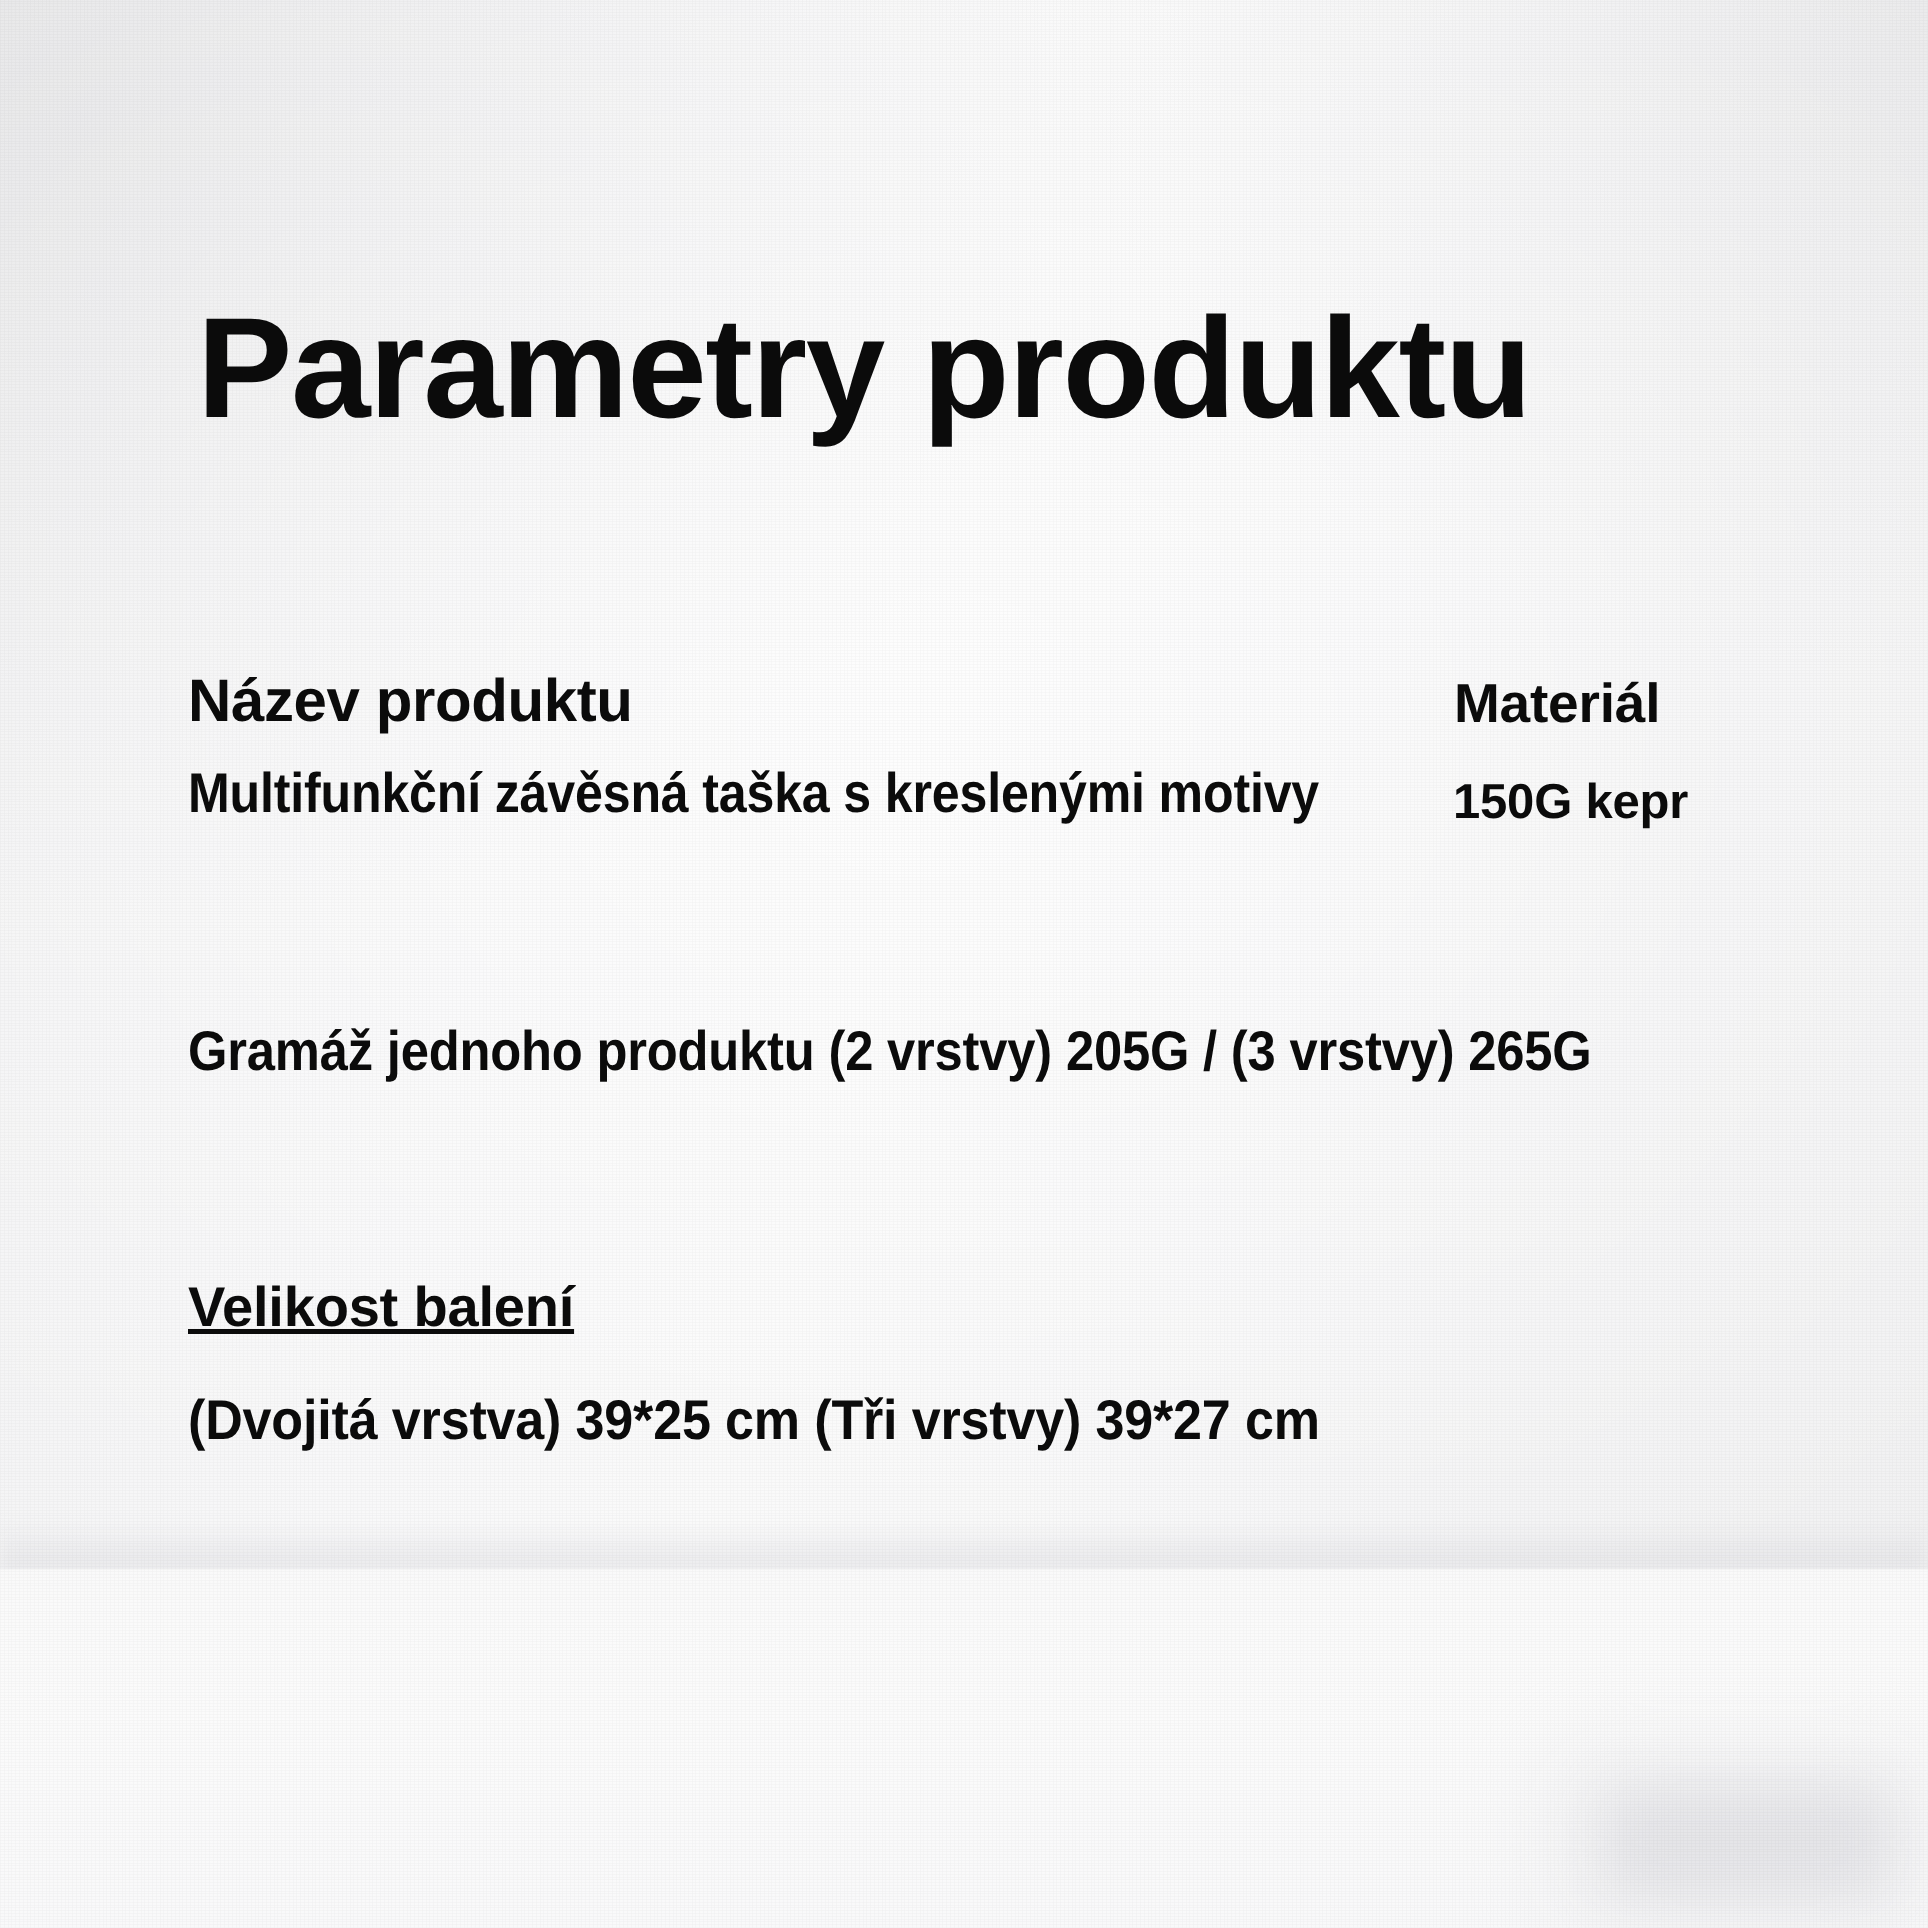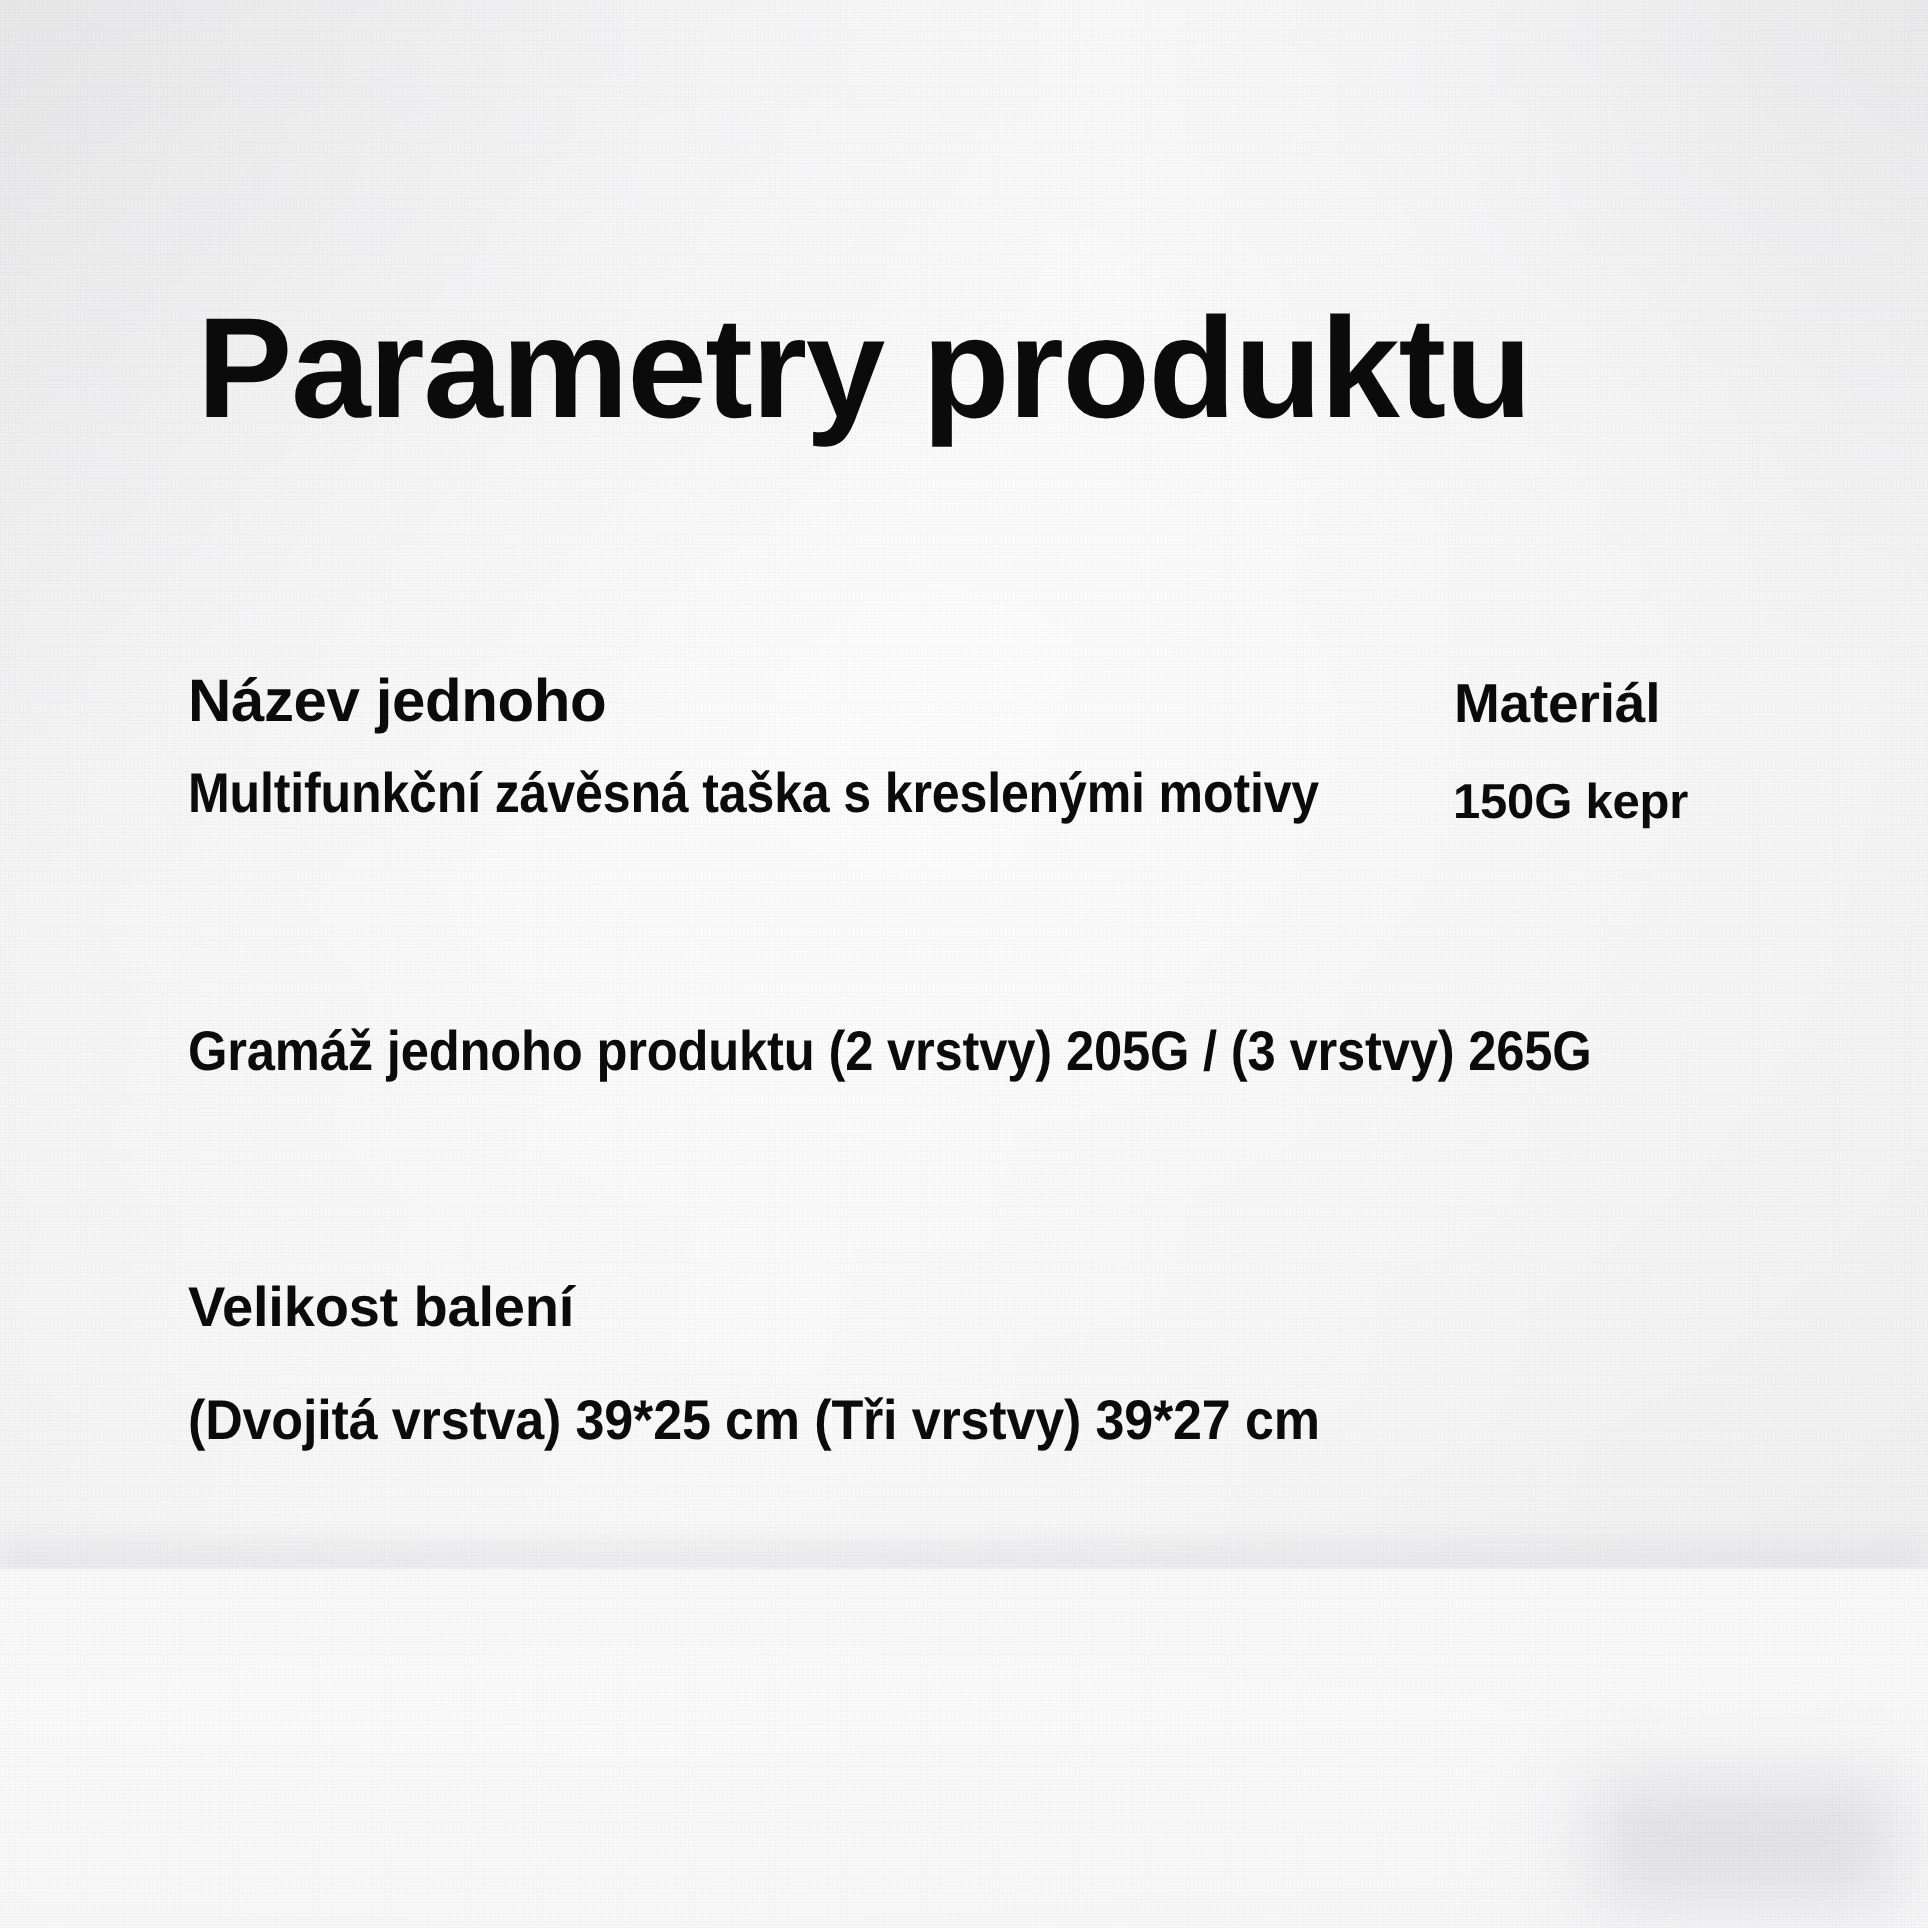--- a/index.html
+++ b/index.html
@@ -162,20 +162,21 @@
     transform: scaleX(0.905);
     transform-origin: left center;
   }
 
   
   #packing-label {
     left: 188px;
     top: 1279px;
     font-size: 56px;
     letter-spacing: -0.2px;
+    text-decoration: underline;
   }
   #packing-value {
     left: 188px;
     top: 1392px;
     font-size: 56px;
     letter-spacing: -0.2px;
     transform: scaleX(0.93);
     transform-origin: left center;
   }
 </style>
@@ -187,21 +188,21 @@
   <div class="bg-base"></div>
   <div class="bg-vign"></div>
   <div class="bg-seam"></div>
   <div class="bg-lower"></div>
   <div class="bg-blob2"></div>
   <div class="bg-blob"></div>
   <div class="bg-grain"></div>
 
   <h1 class="txt" id="title">Parametry produktu</h1>
 
-  <div class="txt" id="name-label">Název jednoho</div>
+  <div class="txt" id="name-label">Název produktu</div>
 
   <div class="txt" id="name-value">Multifunkční závěsná taška s kreslenými motivy</div>
 
   <div class="txt" id="material-label">Materiál</div>
 
   <div class="txt" id="material-value">150G kepr</div>
 
   <div class="txt" id="weight-line">Gramáž jednoho produktu (2 vrstvy) 205G / (3 vrstvy) 265G</div>
 
   <div class="txt" id="packing-label">Velikost balení</div>

